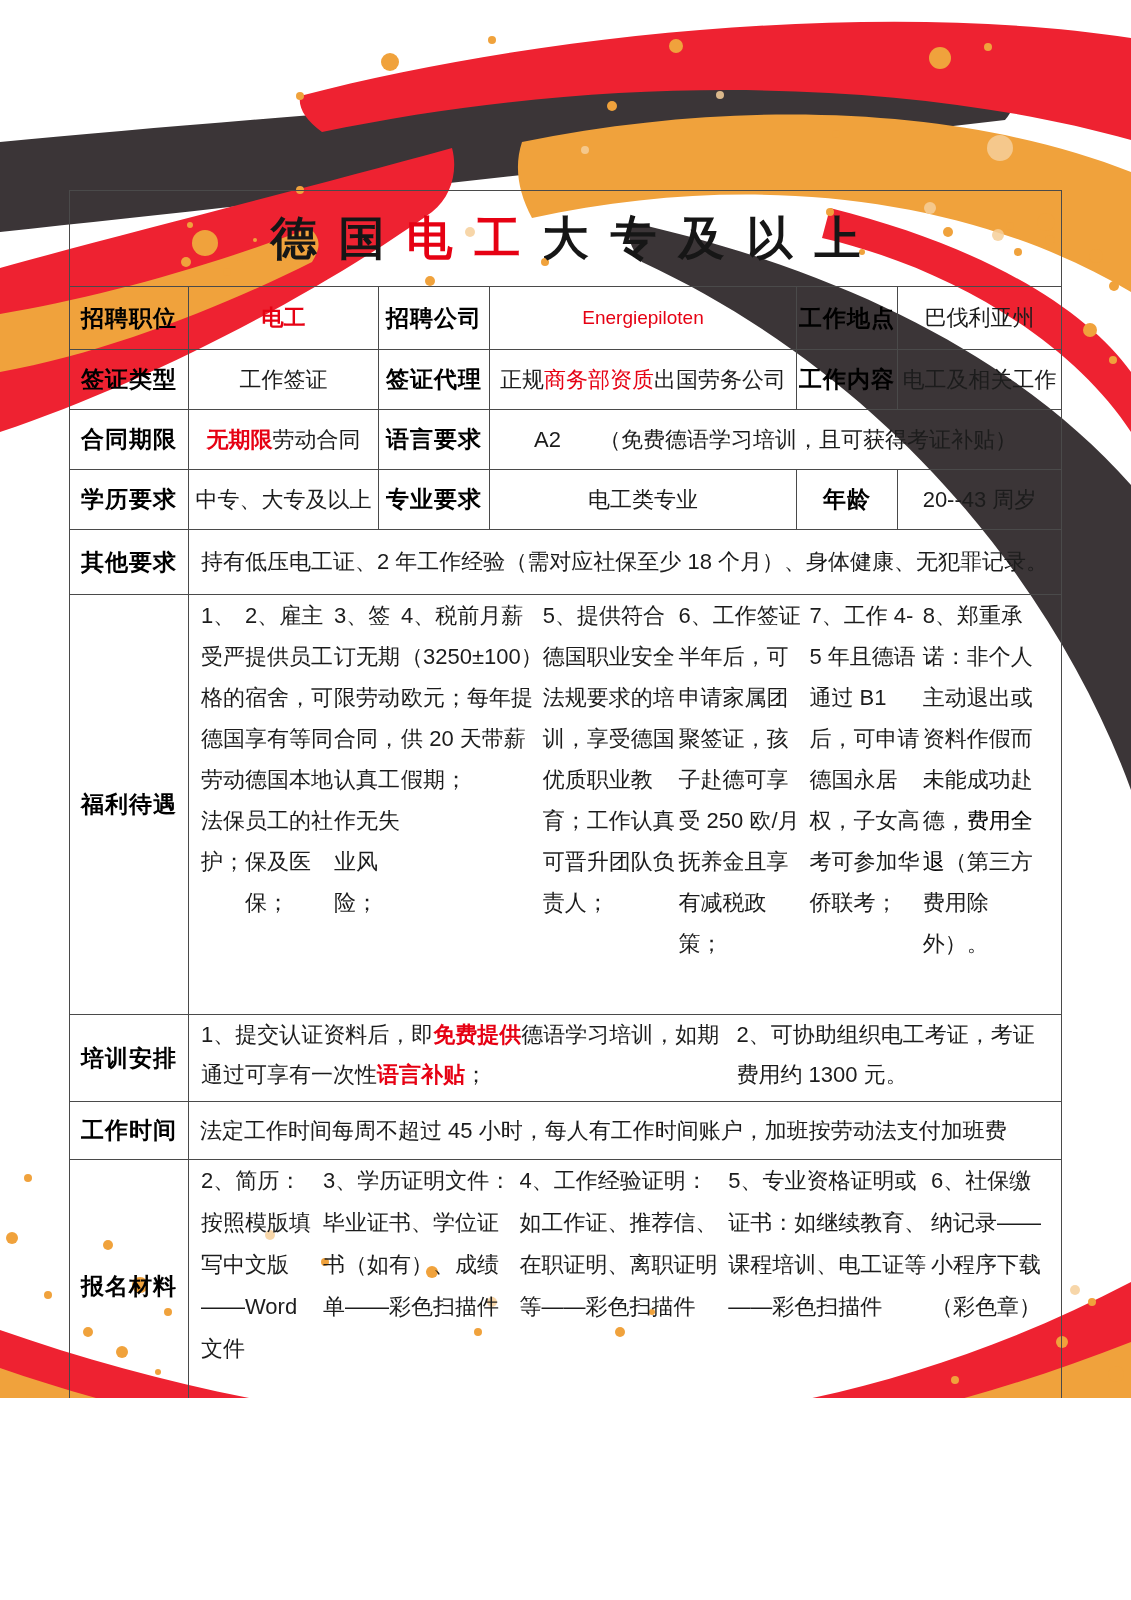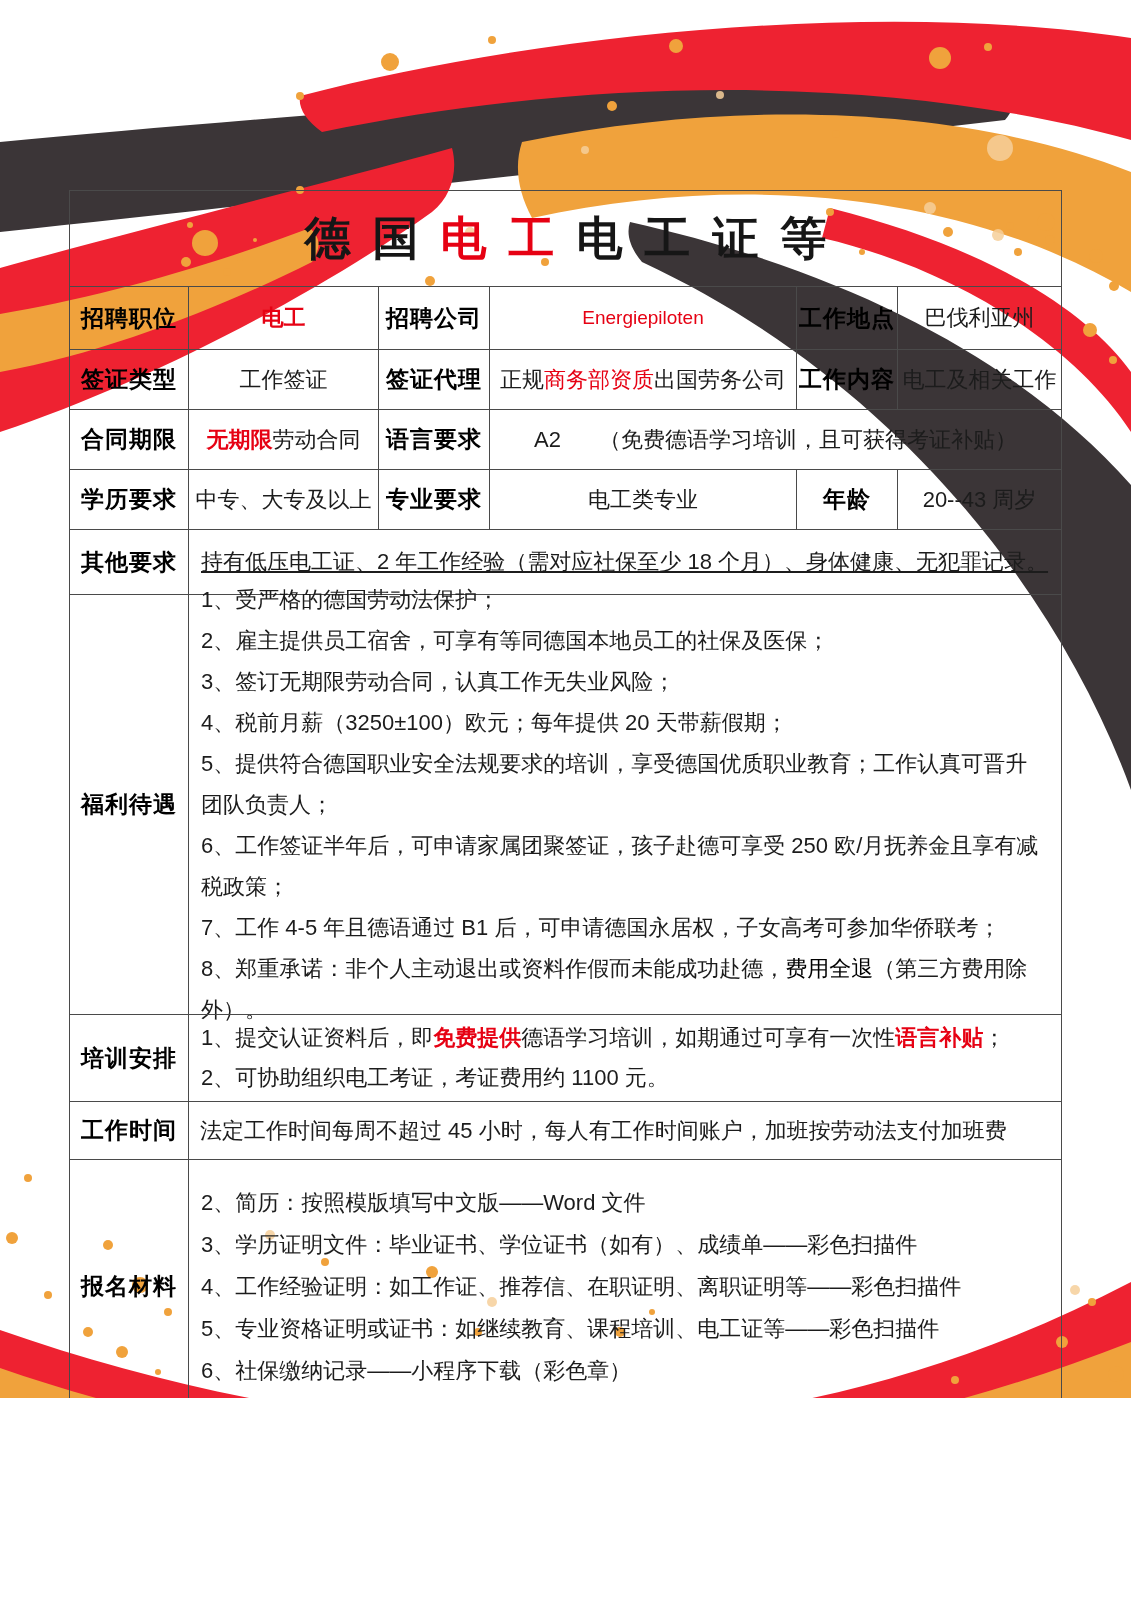--- a/index.html
+++ b/index.html
@@ -21,21 +21,21 @@
      display:flex;align-items:center;justify-content:center;text-align:center;
      box-sizing:border-box;background:transparent;min-width:0;}
   .nl{border-left:none;}
   .nt{border-top:none;}
   .lab{font-weight:700;font-size:23px;letter-spacing:1px;color:#000000;}
   .val{font-size:22px;color:#1c1c1c;}
   .red{color:#e60113;}
   .bold{font-weight:700;}
   .ru{color:#000000;}
   .title-cell{font-size:46px;font-weight:800;letter-spacing:22px;color:#161616;padding-left:22px;}
-  .par{flex-direction:column;align-items:flex-start;justify-content:center;
+  .par{flex-direction:row;align-items:flex-start;justify-content:center;
        text-align:left;padding:0 12px;font-size:22px;color:#1c1c1c;}
   .par p{margin:0;white-space:normal;}
   .lh-ben p{line-height:41px;}
   .lh-tr p{line-height:40px;}
   .lh-mat p{line-height:42px;}
   .single{justify-content:flex-start;text-align:left;padding:0 12px;font-size:22px;color:#1c1c1c;}
   .brand{font-size:19px;font-weight:500;}
   .a2gap{margin-left:38px;}
 </style>
 </head>
@@ -127,21 +127,21 @@
         <circle cx="640" cy="1480" r="5"></circle>
         <circle cx="1075" cy="1290" r="5"></circle>
     </g>
   </svg>
 
   <div class="tbl">
 
     <div class="c nl nt title-cell" style="grid-column:1/7;">
       <span>德国</span>
         <span class="red">电工</span>
-        <span>电工证等</span>
+        <span>大专及以上</span>
     </div>
 
     <div class="c nl lab">招聘职位</div>
     <div class="c val red bold">电工</div>
     <div class="c lab">招聘公司</div>
     <div class="c val red brand">Energiepiloten</div>
     <div class="c lab">工作地点</div>
     <div class="c val">巴伐利亚州</div>
 
     <div class="c nl lab">签证类型</div>
@@ -167,38 +167,38 @@
     </div>
 
     <div class="c nl lab">学历要求</div>
     <div class="c val">中专、大专及以上</div>
     <div class="c lab">专业要求</div>
     <div class="c val">电工类专业</div>
     <div class="c lab">年龄</div>
     <div class="c val">20--43 周岁</div>
 
     <div class="c nl lab">其他要求</div>
-    <div class="c single" style="grid-column:2/7;text-decoration:underline;">持有低压电工证、2 年工作经验（需对应社保至少 18 个月）、身体健康、无犯罪记录。</div>
+    <div class="c single" style="grid-column:2/7;">持有低压电工证、2 年工作经验（需对应社保至少 18 个月）、身体健康、无犯罪记录。</div>
 
     <div class="c nl lab">福利待遇</div>
     <div class="c par lh-ben" style="grid-column:2/7;">
       <p><span>1、受严格的德国劳动法保护；</span><span class="ru"></span><span></span></p>
       <p><span>2、雇主提供员工宿舍，可享有等同德国本地员工的社保及医保；</span><span class="ru"></span><span></span></p>
       <p><span>3、签订无期限劳动合同，认真工作无失业风险；</span><span class="ru"></span><span></span></p>
       <p><span>4、税前月薪（3250±100）欧元；每年提供 20 天带薪假期；</span><span class="ru"></span><span></span></p>
       <p><span>5、提供符合德国职业安全法规要求的培训，享受德国优质职业教育；工作认真可晋升团队负责人；</span><span class="ru"></span><span></span></p>
       <p><span>6、工作签证半年后，可申请家属团聚签证，孩子赴德可享受 250 欧/月抚养金且享有减税政策；</span><span class="ru"></span><span></span></p>
       <p><span>7、工作 4-5 年且德语通过 B1 后，可申请德国永居权，子女高考可参加华侨联考；</span><span class="ru"></span><span></span></p>
       <p><span>8、郑重承诺：非个人主动退出或资料作假而未能成功赴德，</span><span class="ru">费用全退</span><span>（第三方费用除外）。</span></p>
     </div>
 
     <div class="c nl lab">培训安排</div>
     <div class="c par lh-tr" style="grid-column:2/7;">
       <p><span>1、提交认证资料后，即</span><span class="red bold">免费提供</span><span>德语学习培训，如期通过可享有一次性</span><span class="red bold">语言补贴</span><span>；</span></p>
-      <p>2、可协助组织电工考证，考证费用约 1100 元。</p>
+      <p>2、可协助组织电工考证，考证费用约 1300 元。</p>
     </div>
 
     <div class="c nl lab">工作时间</div>
     <div class="c single" style="grid-column:2/7;padding-left:11px;">法定工作时间每周不超过 45 小时，每人有工作时间账户，加班按劳动法支付加班费</div>
 
     <div class="c nl lab">报名材料</div>
     <div class="c par lh-mat" style="grid-column:2/7;">
       <p>2、简历：按照模版填写中文版——Word 文件</p>
       <p>3、学历证明文件：毕业证书、学位证书（如有）、成绩单——彩色扫描件</p>
       <p>4、工作经验证明：如工作证、推荐信、在职证明、离职证明等——彩色扫描件</p>

